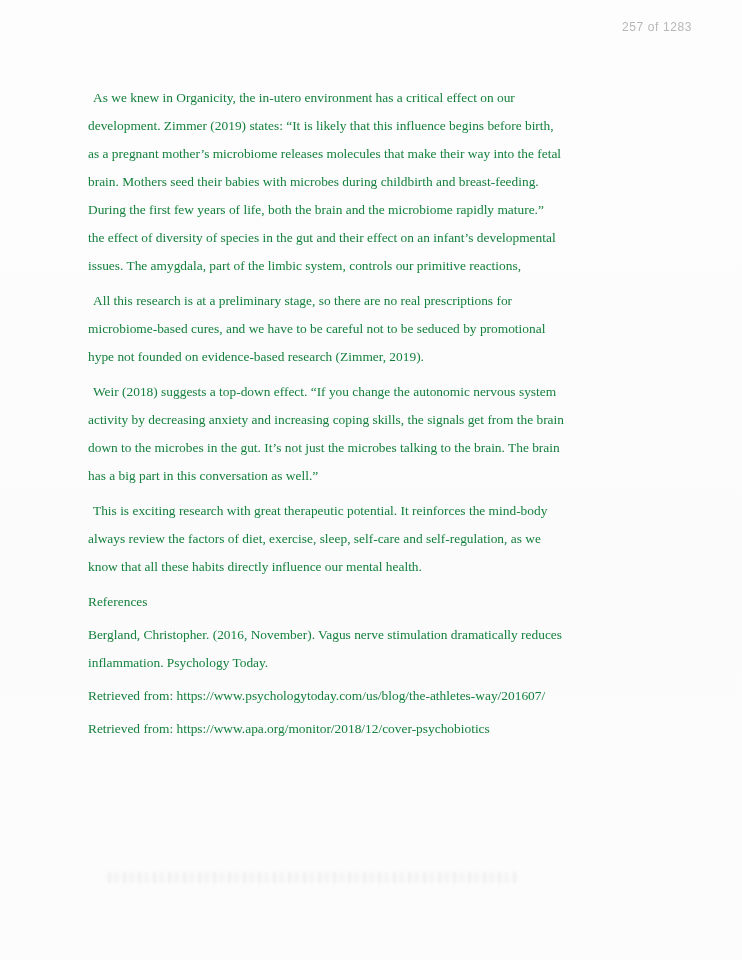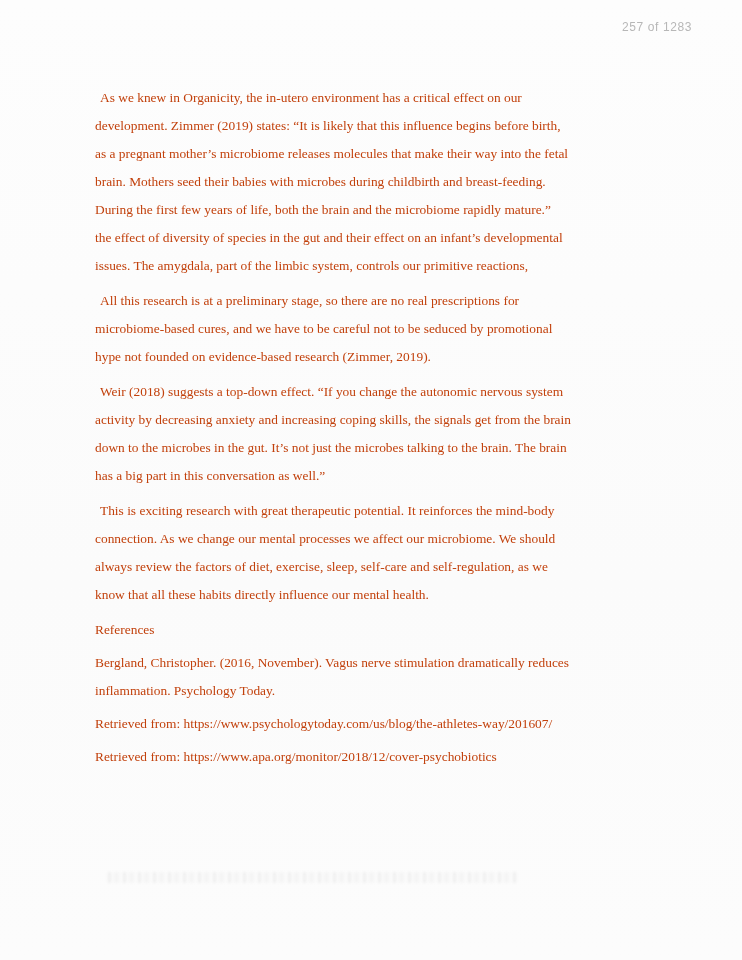--- a/index.html
+++ b/index.html
@@ -22,24 +22,23 @@
     font-size: 12px;
     letter-spacing: 0.6px;
     color: #b7b7b7;
     filter: blur(0.5px);
   }
   .content {
     position: absolute;
     left: 88px;
     top: 84px;
     width: 545px;
-    color: #c2410c;
+    color: #15803d;
     font-size: 13.4px;
     filter: blur(0.45px);
-    margin-left: 7px;
   }
   .line {
     height: 28px;
     line-height: 28px;
     white-space: nowrap;
   }
   .para {
     margin: 0 0 7px 0;
   }
   .body-para .line:first-child {
@@ -92,21 +91,20 @@
         <div class="line">hype not founded on evidence-based research (Zimmer, 2019).</div>
       </div>
       <div class="para body-para">
         <div class="line">Weir (2018) suggests a top-down effect.  “If you change the autonomic nervous system</div>
         <div class="line">activity by decreasing anxiety and increasing coping skills, the signals get from the brain</div>
         <div class="line">down to the microbes in the gut.  It’s not just the microbes talking to the brain.  The brain</div>
         <div class="line">has a big part in this conversation as well.”</div>
       </div>
       <div class="para body-para">
         <div class="line">This is exciting research with great therapeutic potential.  It reinforces the mind-body</div>
-        <div class="line">connection.  As we change our mental processes we affect our microbiome.  We should</div>
         <div class="line">always review the factors of diet, exercise, sleep, self-care and self-regulation, as we</div>
         <div class="line">know that all these habits directly influence our mental health.</div>
       </div>
     </div>
   <div class="refs-heading">References</div>
   <div>
       <div class="ref">
         <div class="line">Bergland, Christopher. (2016, November). Vagus nerve stimulation dramatically reduces</div>
         <div class="line">inflammation. Psychology Today.</div>
       </div>

